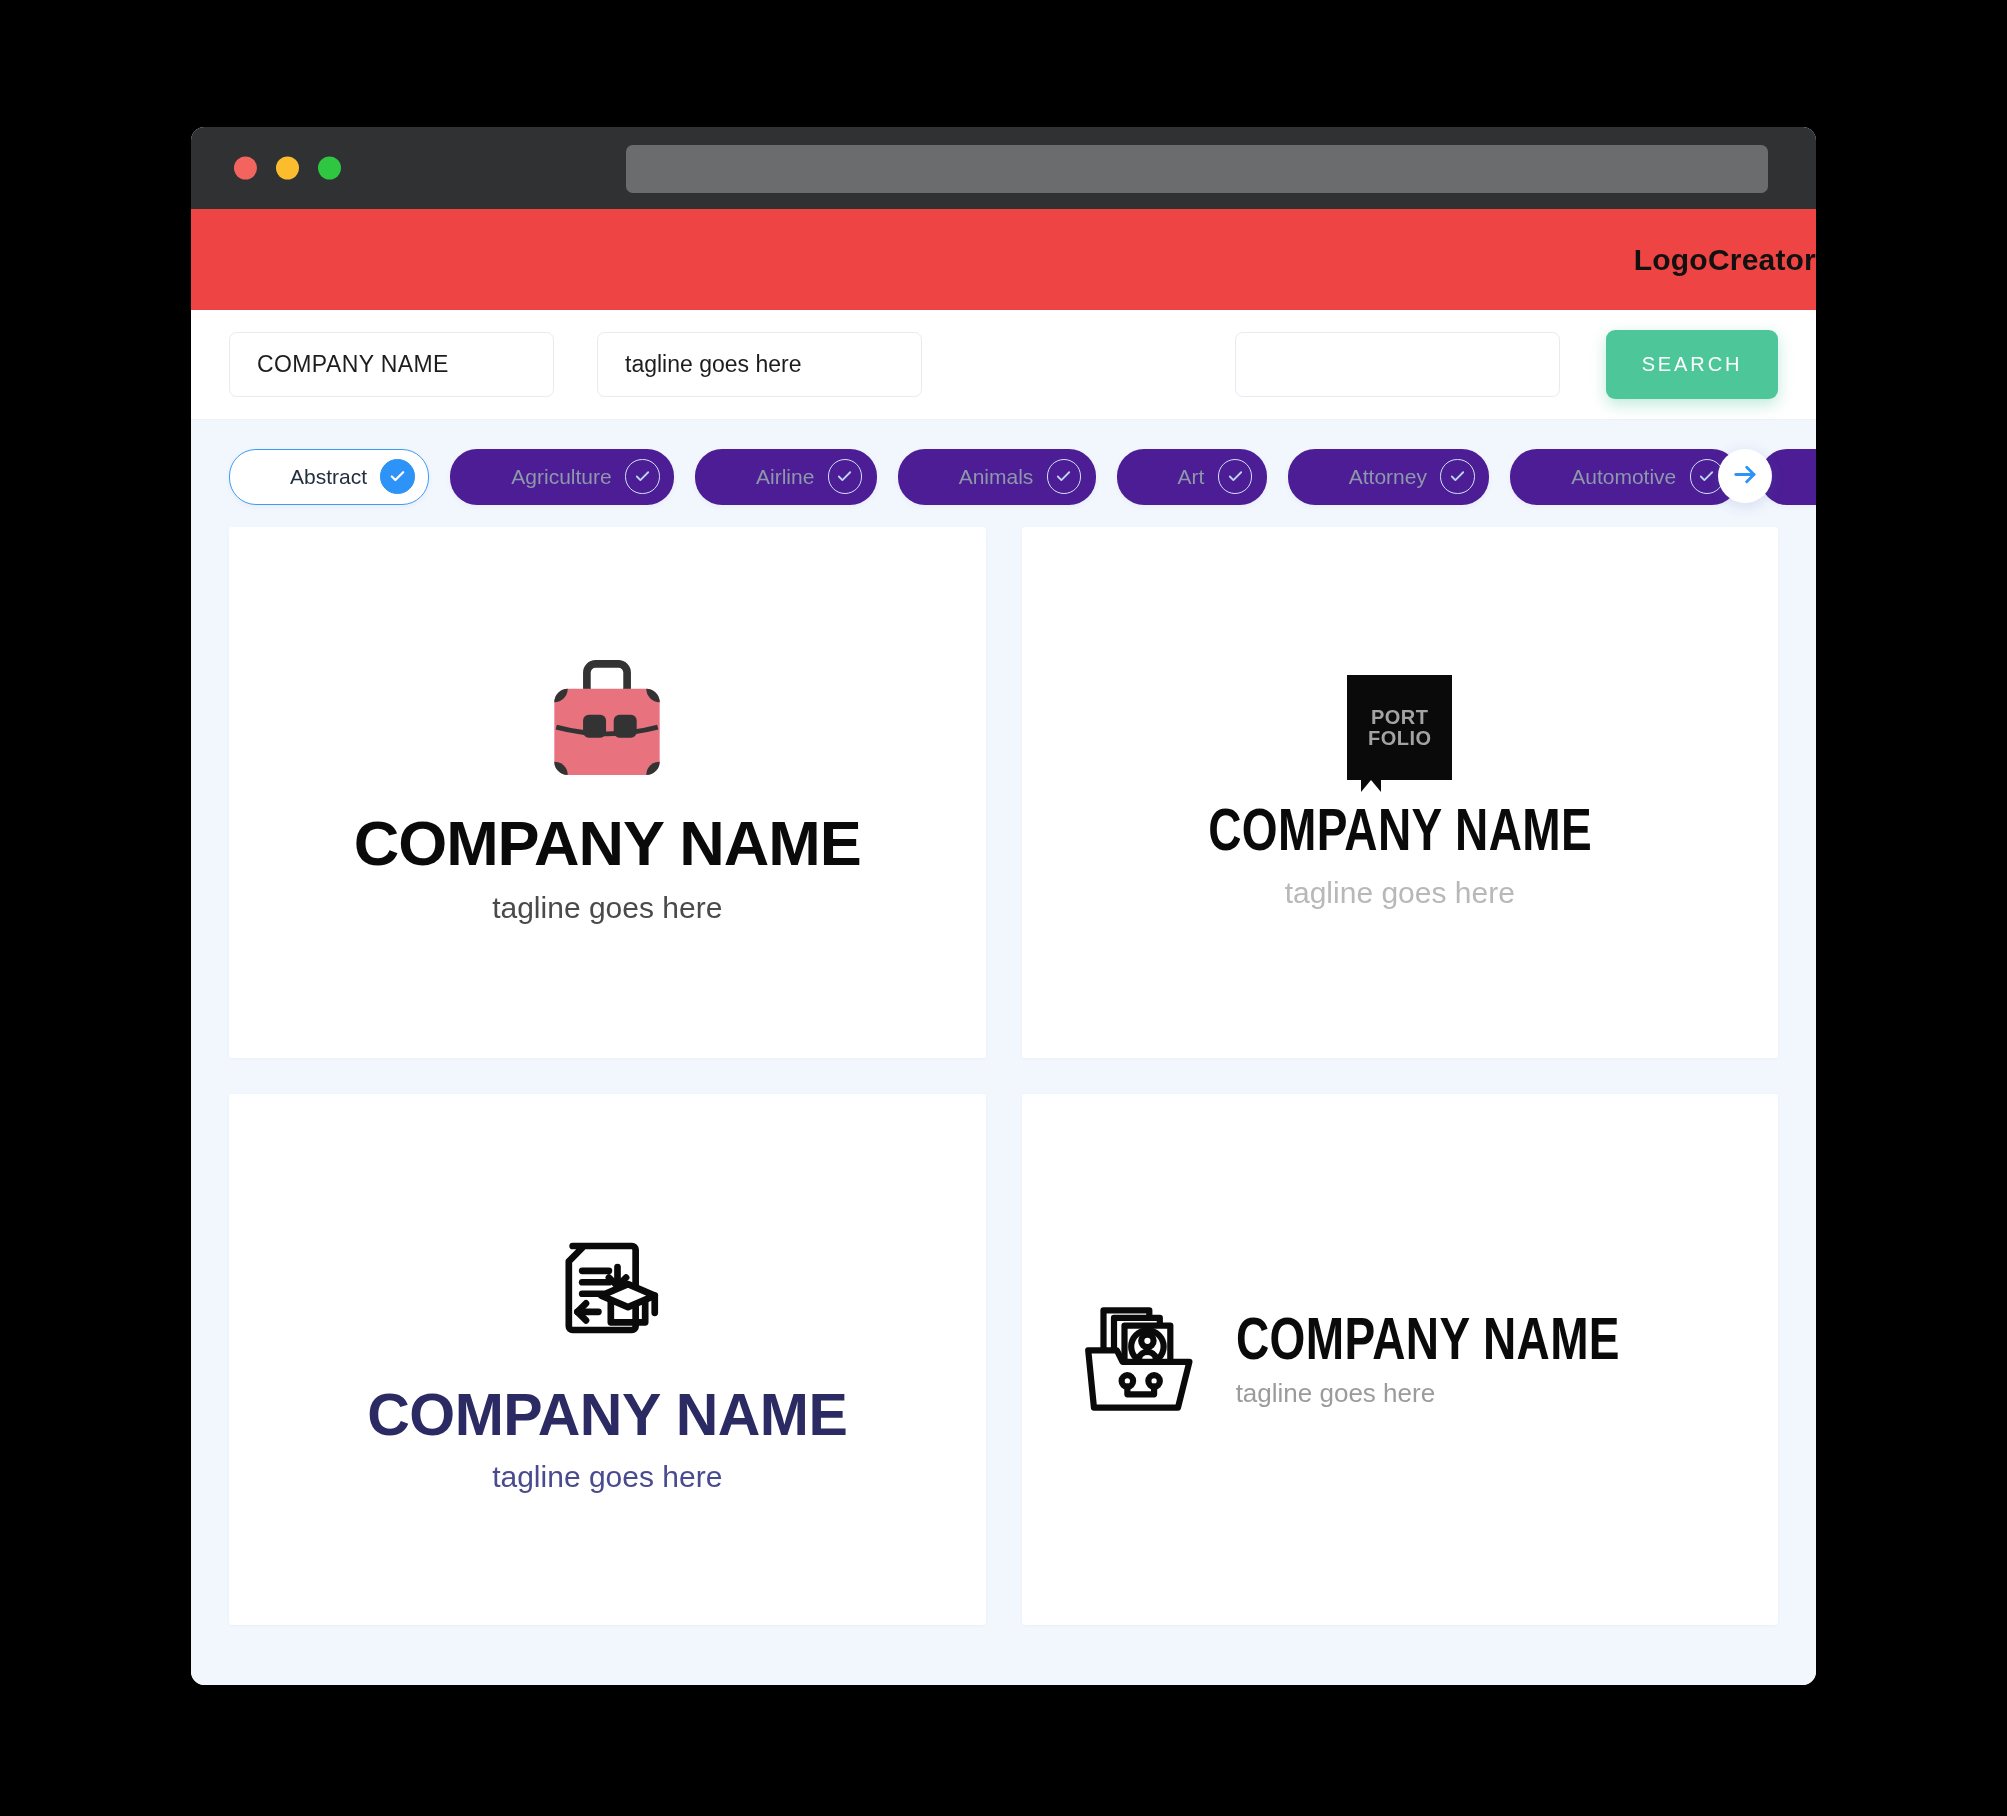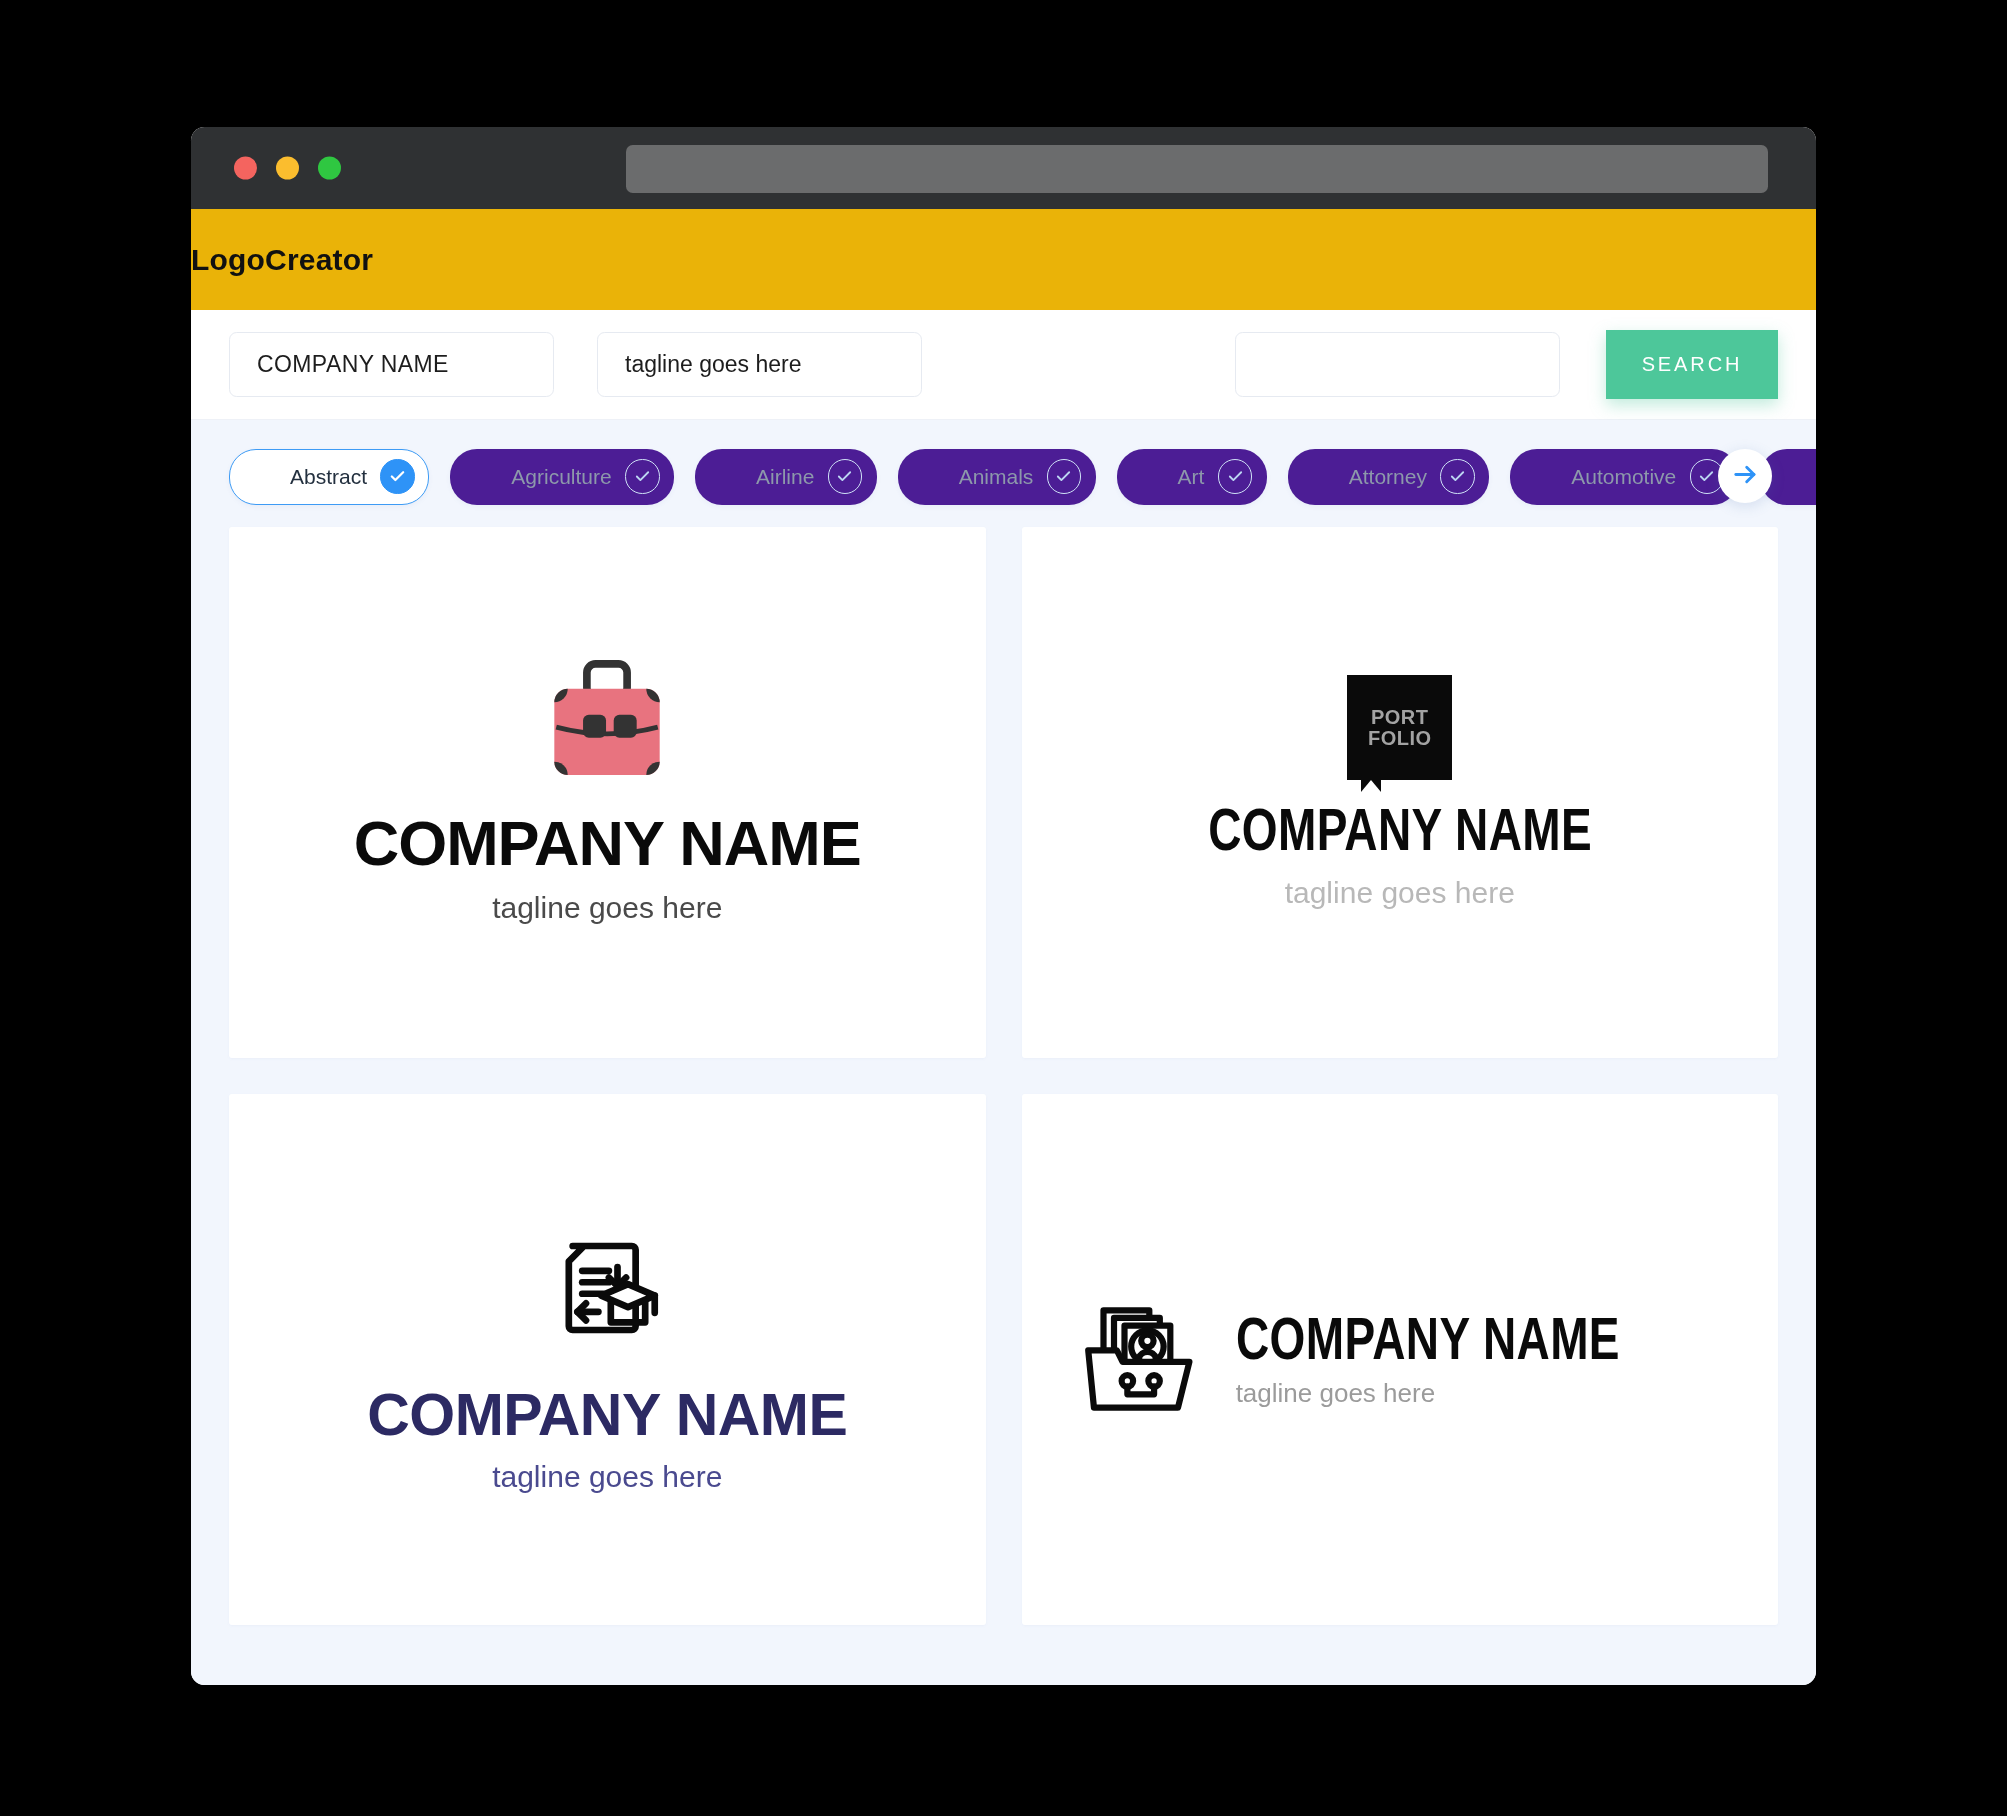--- a/index.html
+++ b/index.html
@@ -18,39 +18,39 @@
   .dot.red{background:#f4645f;}
   .dot.yellow{background:#fbbd2e;}
   .dot.green{background:#2fc741;}
   .urlbar{
     position:absolute;left:435px;top:18px;width:1142px;height:48px;
     background:#6b6c6d;border-radius:6.7px;
   }
 
   
   .app-header{
-    height:101px;background:#eab308;display:flex;align-items:center;justify-content:flex-start;
+    height:101px;background:#ef4444;display:flex;align-items:center;justify-content:flex-end;
   }
   .app-title{font-size:30px;font-weight:bold;color:#111;letter-spacing:0.2px;}
 
   
   .search-row{
     background:#fff;height:110px;display:flex;align-items:center;padding:0 38px 0 38px;
     box-sizing:border-box;gap:0;border-bottom:1px solid #eef1f7;
   }
   .field{
     height:65px;border:1px solid #e6eaf1;border-radius:7.6px;background:#fff;
     display:flex;align-items:center;padding:0 27px;box-sizing:border-box;
     font-size:23px;color:#1d1d1d;font-family:"Liberation Sans",sans-serif;
   }
   .field.company{width:325px;letter-spacing:0.4px;}
   .field.tagline{width:325px;margin-left:43px;}
   .field.blank{width:325px;margin-left:auto;}
   .search-btn{
-    width:172px;height:69px;margin-left:46px;border:none;border-radius:0;
+    width:172px;height:69px;margin-left:46px;border:none;border-radius:9px;
     background:#4dc79a;color:#fff;font-size:20px;letter-spacing:2.9px;
     font-family:"Liberation Sans",sans-serif;cursor:pointer;
     box-shadow:0 5.7px 15.3px rgba(77,199,154,.35);
   }
 
   
   .content{background:#f2f6fd;height:1265px;position:relative;}
   .chips{
     display:flex;align-items:center;padding:27px 0 21px 38px;position:relative;
     height:59px;box-sizing:content-box;

